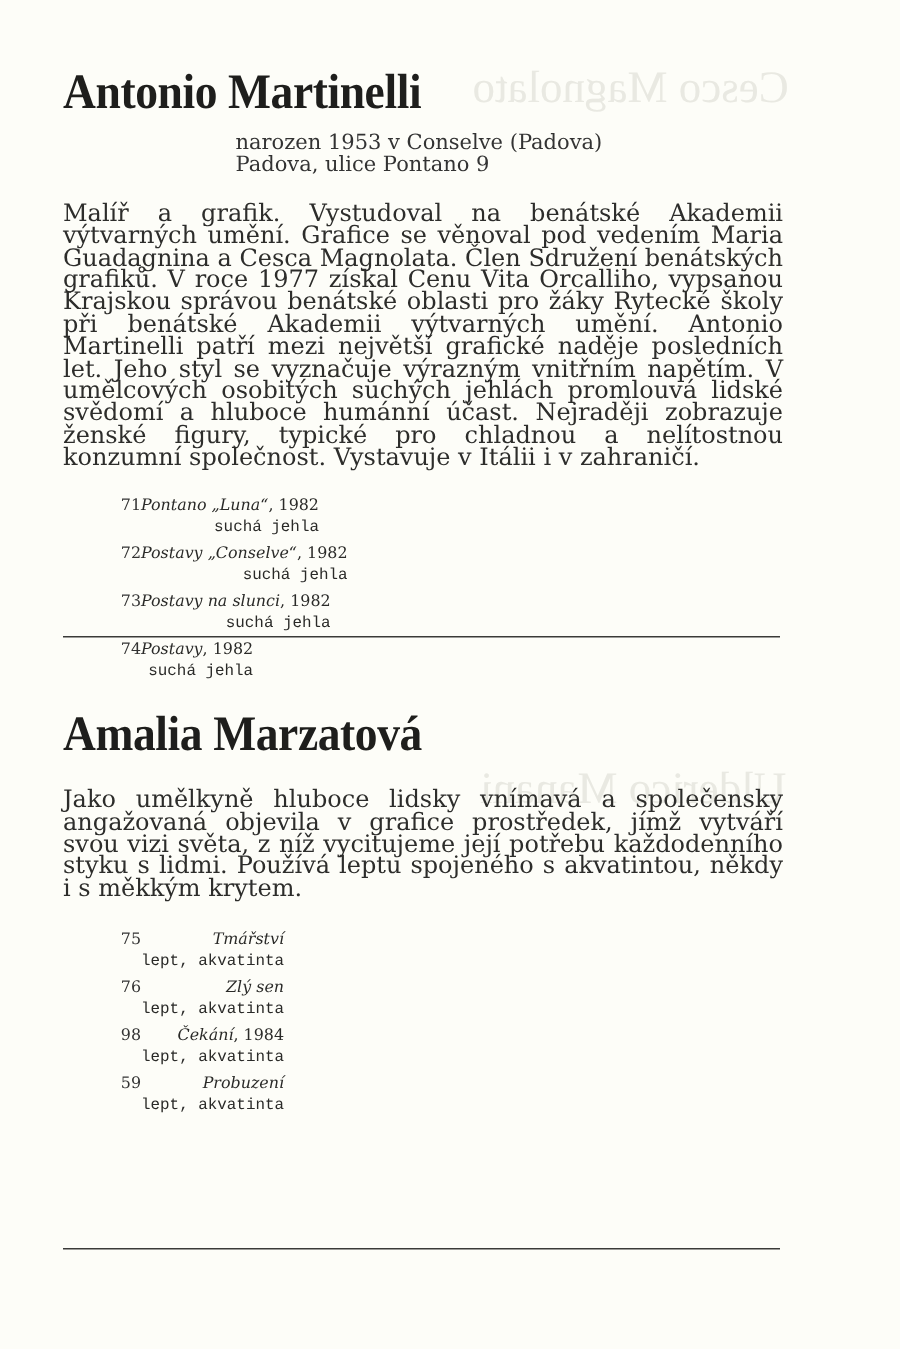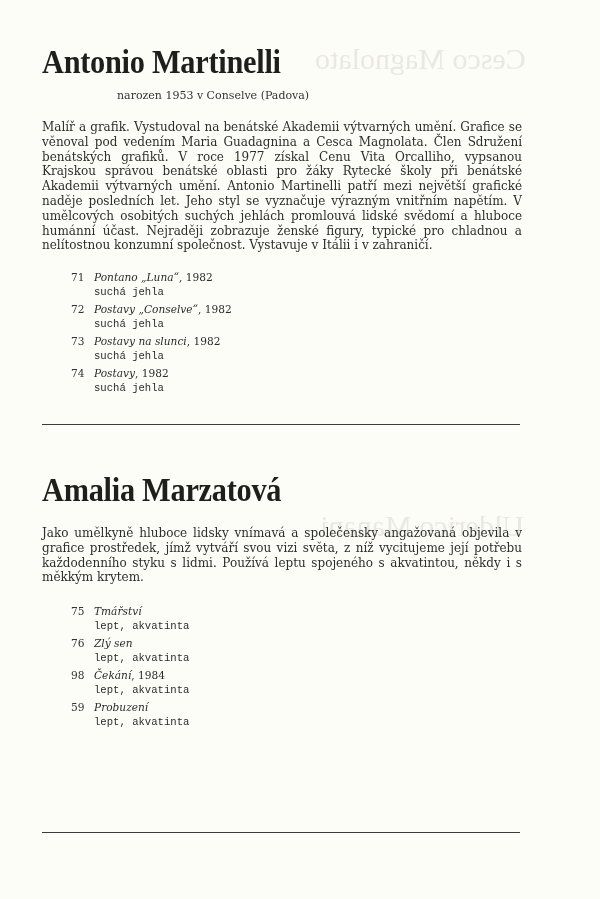--- a/index.html
+++ b/index.html
@@ -18,34 +18,34 @@
     font-size: 33px;
     letter-spacing: -0.3px;
     color: #1e1e1c;
     margin: 0;
     line-height: 36px;
     transform: scaleX(0.92);
     transform-origin: left center;
     white-space: nowrap;
   }
   .bio-meta {
-    margin-left: 75px;
-    font-size: 11px;
+    margin-left: 115px;
+    font-size: 14px;
     line-height: 15px;
     color: #333;
   }
   .bio-meta div { white-space: nowrap; }
   .bio {
-    font-size: 12px;
+    font-size: 16px;
     line-height: 14.8px;
     text-align: justify;
     color: #2d2d2b;
   }
   .bio p { margin: 0; }
-  .works { margin-left: 29px; }
+  .works { margin-left: 29px; text-align: right; }
   .work { display: flex; font-size: 10.6px; line-height: 15px; margin-bottom: 2px; }
   .work-num { width: 23px; flex: none; color: #333; }
   .work-title { font-style: italic; }
   .work-year { font-style: normal; }
   .work-tech { display: block; font-family: Liberation Mono, monospace; }
   .rule {
     position: absolute; left: 42px; width: 478px; height: 0;
     border-top: 1.6px solid #3a3a38;
   }
   
@@ -59,20 +59,21 @@
 
 <div class="page">
 
   <div class="ghost" style="left:315px;top:38px;font-size:30px;">Cesco Magnolato</div>
   <div class="ghost" style="left:320px;top:505px;font-size:30px;">Ulderico Manani</div>
 
   <section class="artist" style="top:40px;">
     <h1 class="artist-name">Antonio Martinelli</h1>
     <div class="bio-meta" style="margin-top:8px;">
       <div>narozen 1953 v Conselve (Padova)</div>
+      <div>Padova, ulice Pontano 9</div>
     </div>
     <div class="bio" style="margin-top:17px;">
       <p>Malíř a grafik. Vystudoval na benátské Akademii výtvarných umění. Grafice se věnoval pod vedením Maria Guadagnina a Cesca Magnolata. Člen Sdružení benátských grafiků. V roce 1977 získal Cenu Vita Orcalliho, vypsanou Krajskou správou benátské oblasti pro žáky Rytecké školy při benátské Akademii výtvarných umění. Antonio Martinelli patří mezi největší grafické naděje posledních let. Jeho styl se vyznačuje výrazným vnitřním napětím. V umělcových osobitých suchých jehlách promlouvá lidské svědomí a hluboce humánní účast. Nejraději zobrazuje ženské figury, typické pro chladnou a nelítostnou konzumní společnost. Vystavuje v Itálii i v zahraničí.</p>
     </div>
     <div class="works" style="margin-top:17px;">
       <div class="work">
         <span class="work-num">71</span>
         <span>
           <span class="work-title">Pontano „Luna“</span><span class="work-year">, 1982</span>
           <span class="work-tech">suchá jehla</span>

